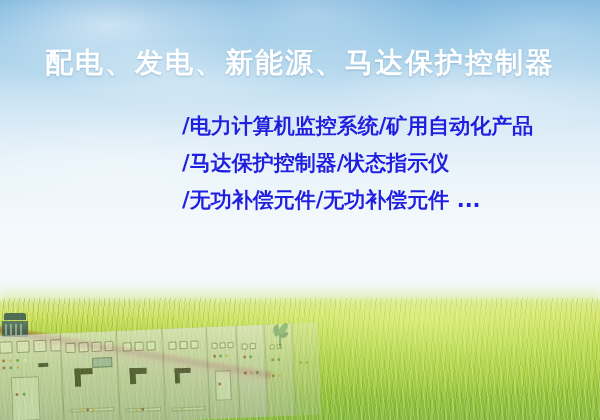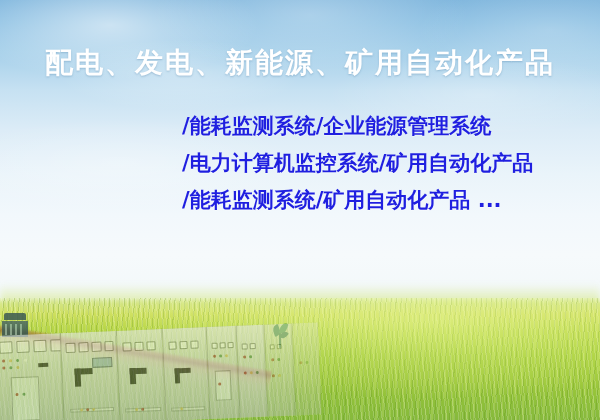--- a/index.html
+++ b/index.html
@@ -276,21 +276,21 @@
 
     <div class="cab" style="left:298px; width:26px; opacity:.45;">
       <div class="face">
         <div class="lamp r" style="left:5px;  top:38px;"></div>
         <div class="lamp g" style="left:11px; top:38px;"></div>
       </div>
     </div>
 
   </div>
 
-  <div id="headline">配电、发电、新能源、矿用自动化产品</div>
+  <div id="headline">配电、发电、新能源、马达保护控制器</div>
 
   <div id="lines">
-    <span class="ln">/能耗监测系统/企业能源管理系统</span>
     <span class="ln">/电力计算机监控系统/矿用自动化产品</span>
-    <span class="ln">/能耗监测系统/矿用自动化产品 ...</span>
+    <span class="ln">/马达保护控制器/状态指示仪</span>
+    <span class="ln">/无功补偿元件/无功补偿元件 ...</span>
   </div>
 
 </div>
 
 </body></html>

